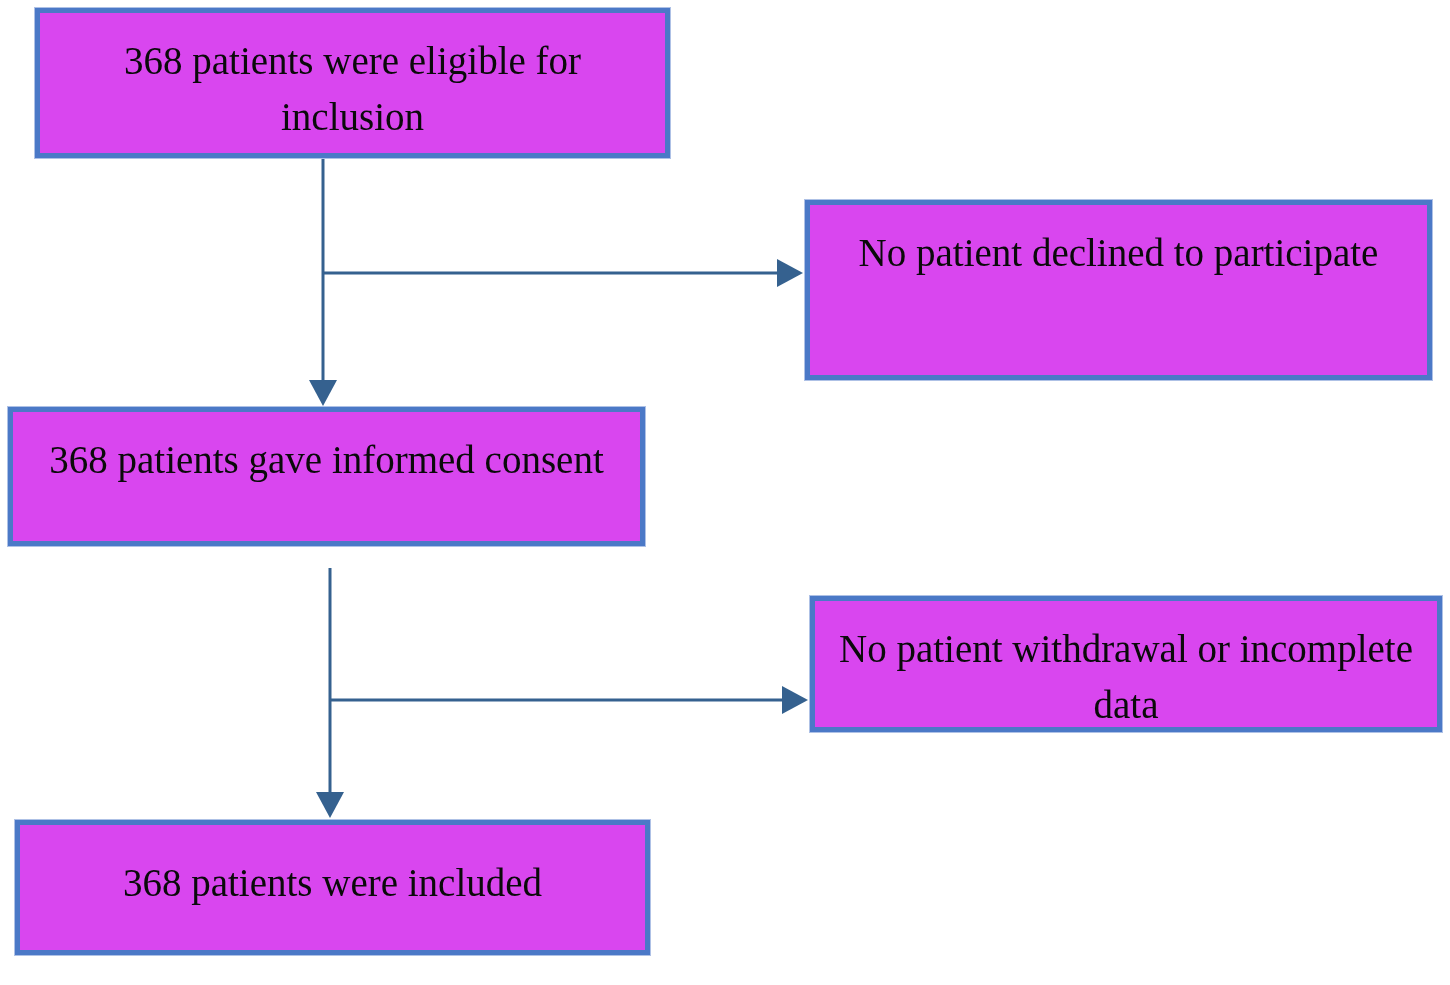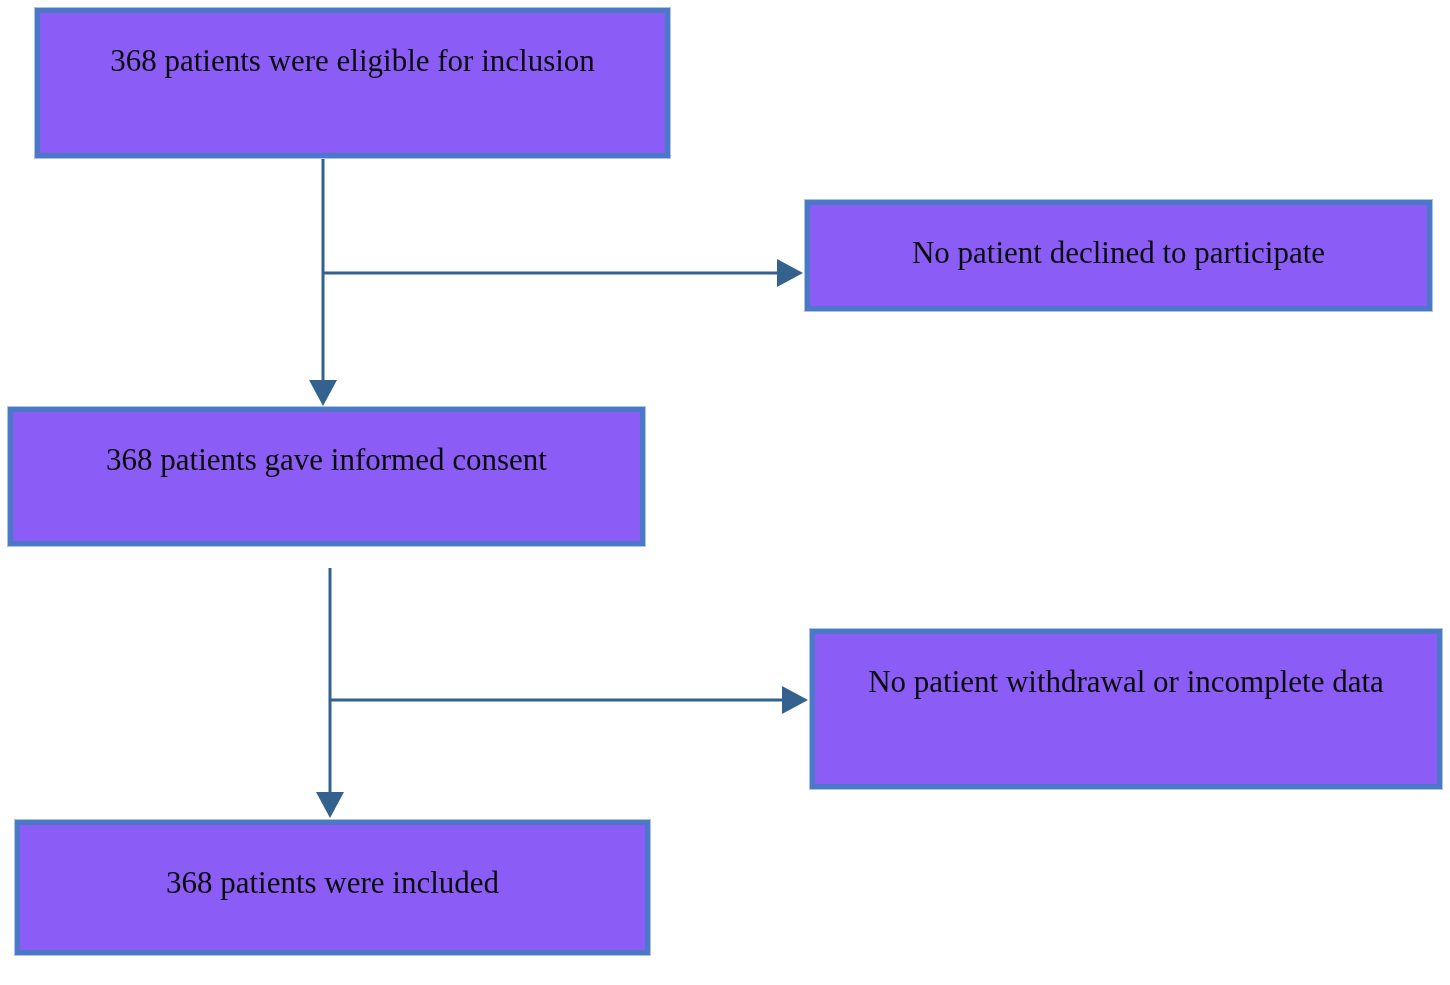--- a/index.html
+++ b/index.html
@@ -10,36 +10,36 @@
   body {
     width: 1450px;
     height: 985px;
     position: relative;
     overflow: hidden;
     font-family: "Liberation Serif", serif;
   }
   .flow-box {
     position: absolute;
     box-sizing: border-box;
-    background: #8b5cf6;
+    background: #d946ef;
     border: 5px solid #4b79c7;
     box-shadow: 0 0 0 1px #aec1e6;
     color: #0a0a0a;
-    font-size: 31px;
+    font-size: 39px;
     line-height: 56px;
     text-align: center;
     display: block;
     padding-top: 20px;
     padding-left: 20px;
     padding-right: 20px;
   }
   #box-eligible  { left: 35px;  top: 8px;   width: 635px; height: 150px; }
-  #box-declined  { left: 805px; top: 200px; width: 627px; height: 111px; }
+  #box-declined  { left: 805px; top: 200px; width: 627px; height: 180px; }
   #box-consent   { left: 8px;   top: 407px; width: 637px; height: 139px; }
-  #box-withdraw  { left: 810px; top: 629px; width: 632px; height: 160px; }
+  #box-withdraw  { left: 810px; top: 596px; width: 632px; height: 136px; }
   #box-included  { left: 15px;  top: 820px; width: 635px; height: 135px; padding-top: 30px; }
 
   #connector-layer {
     position: absolute;
     left: 0;
     top: 0;
     width: 1450px;
     height: 985px;
     pointer-events: none;
   }

